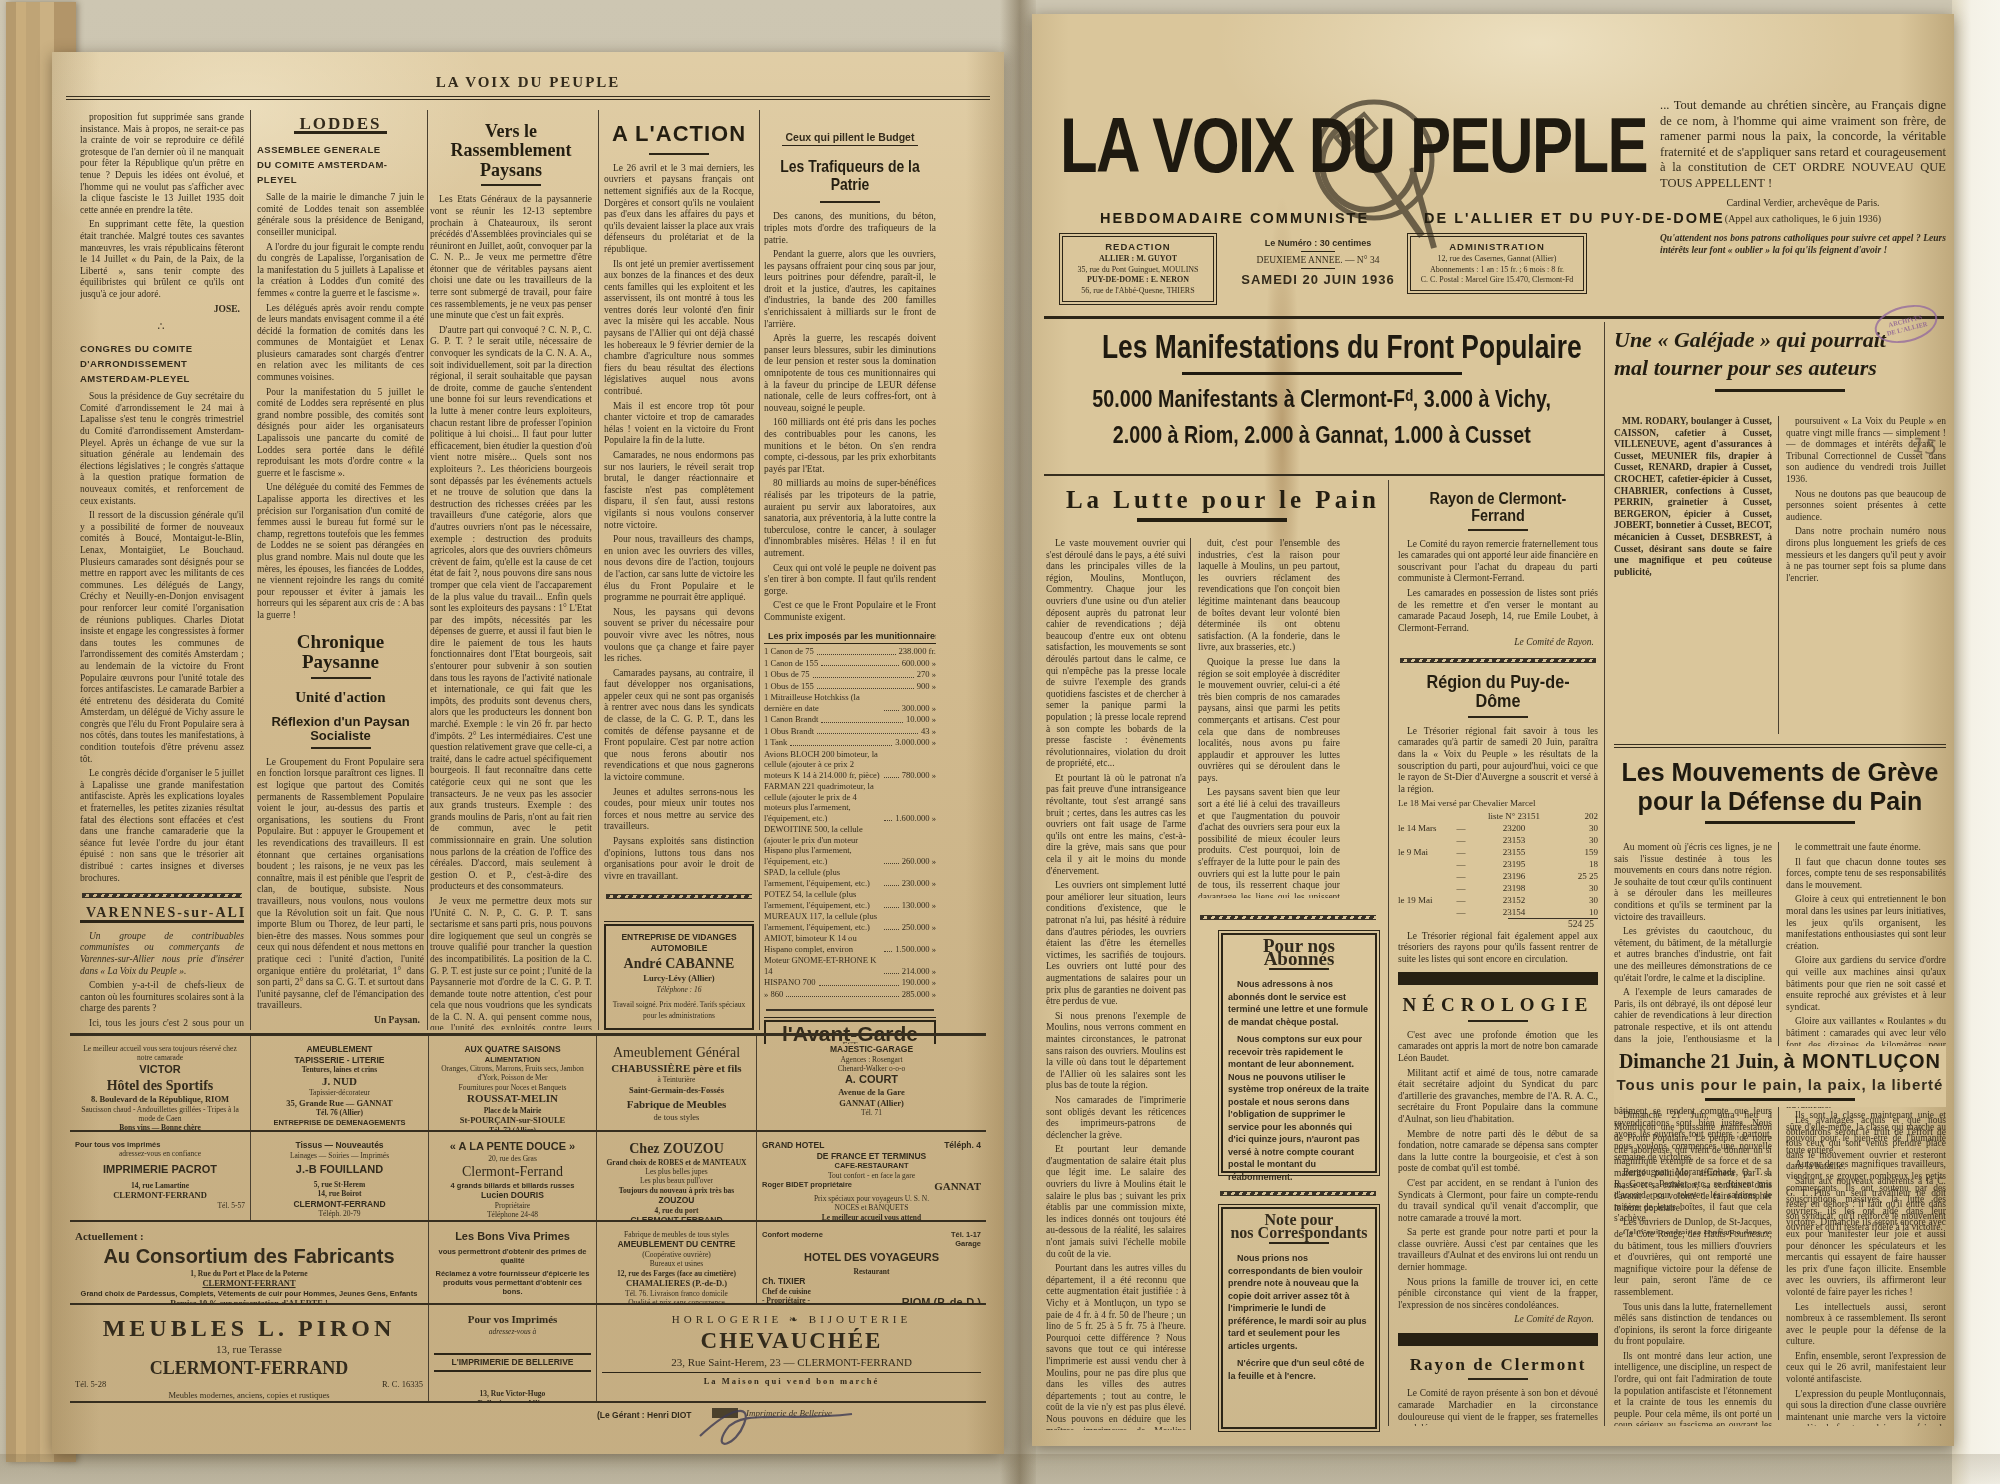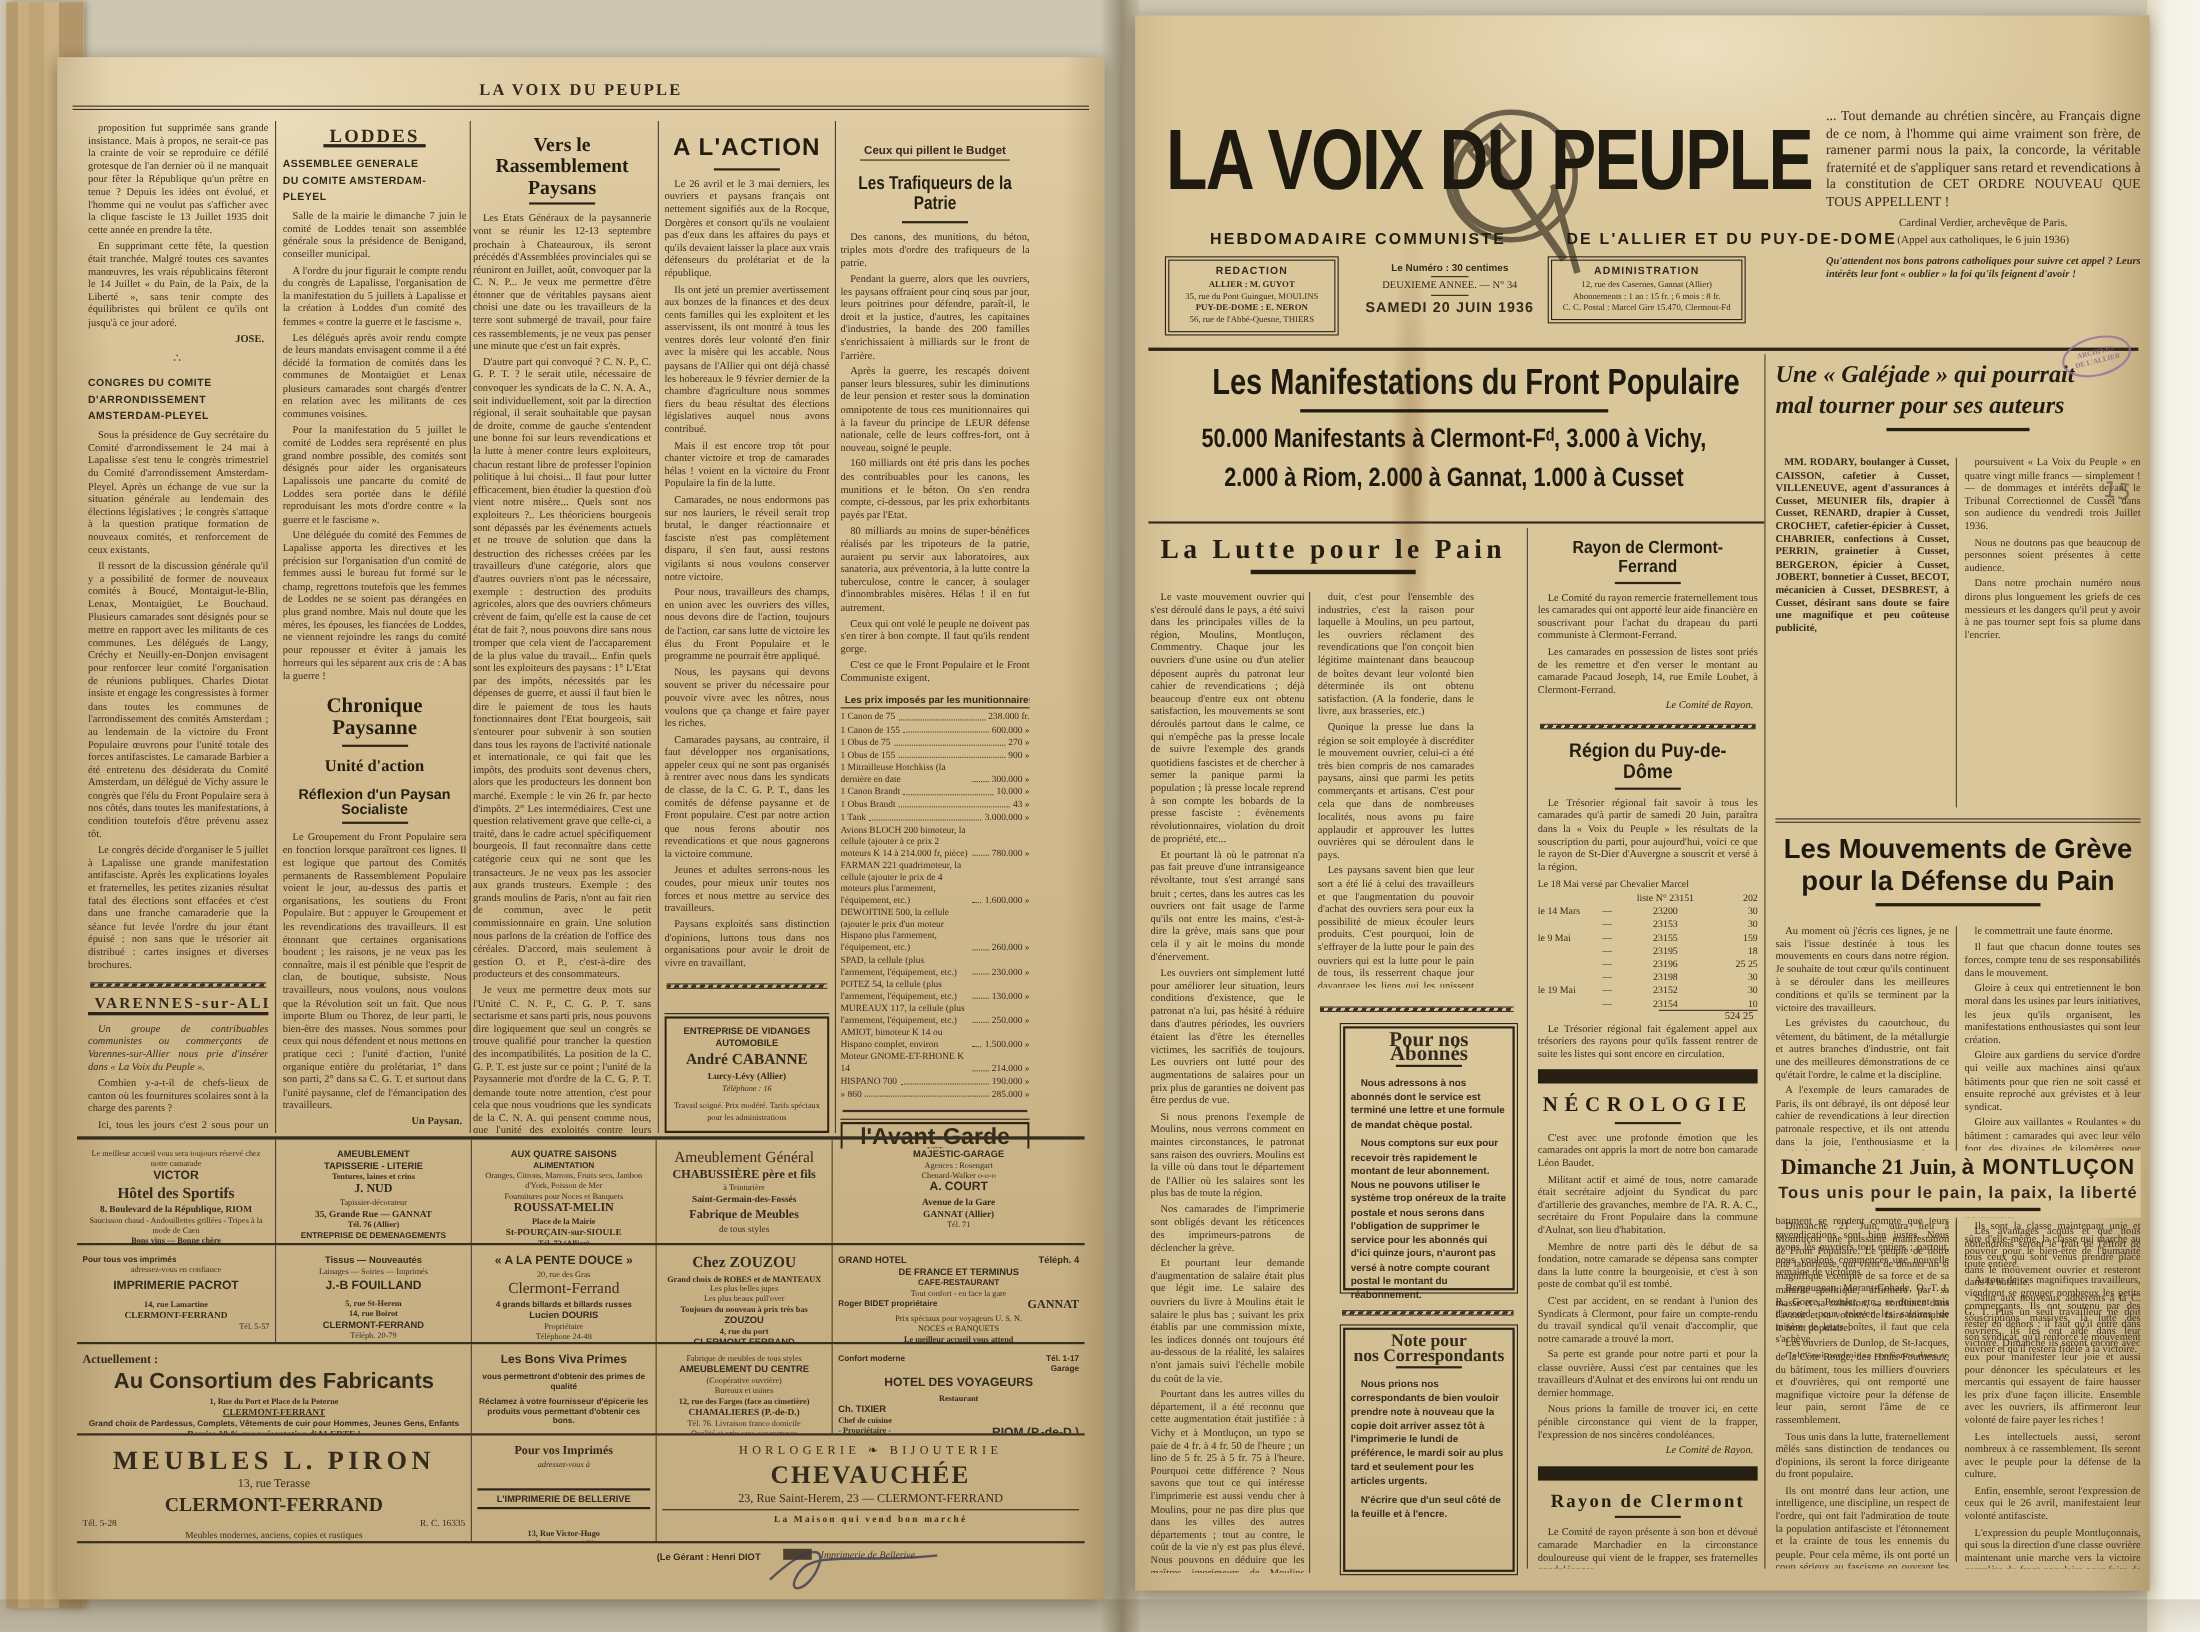--- a/index.html
+++ b/index.html
@@ -512,21 +512,21 @@
       <div class="sans" style="font-weight:bold;font-size:13px;letter-spacing:1px">SAMEDI 20 JUIN 1936</div>
     </div>
     <div class="abs mbox" style="left:378px;top:222px;width:174px">
       <div class="bt">ADMINISTRATION</div>
       <div>12, rue des Casernes, Gannat (Allier)</div>
       <div>Abonnements : 1 an : 15 fr. ; 6 mois : 8 fr.</div>
       <div>C. C. Postal : Marcel Gire 15.470, Clermont-Fd</div>
     </div>
 
     <div class="abs quote" style="left:628px;top:84px;width:286px">
-      <div>... Tout demande au chrétien sincère, au Français digne de ce nom, à l'homme qui aime vraiment son frère, de ramener parmi nous la paix, la concorde, la véritable fraternité et de s'appliquer sans retard et revendications à la constitution de CET ORDRE NOUVEAU QUE TOUS APPELLENT !</div>
+      <div>... Tout demande au chrétien sincère, au Français digne de ce nom, à l'homme qui aime vraiment son frère, de ramener parmi nous la paix, la concorde, la véritable fraternité et de s'appliquer sans retard et courageusement à la constitution de CET ORDRE NOUVEAU QUE TOUS APPELLENT !</div>
       <div class="attr">Cardinal Verdier, archevêque de Paris.</div>
       <div class="attr" style="margin-top:0">(Appel aux catholiques, le 6 juin 1936)</div>
       <div class="it" style="font-size:9.5px;line-height:12px;margin-top:6px;font-weight:bold">Qu'attendent nos bons patrons catholiques pour suivre cet appel ? Leurs intérêts leur font « oublier » la foi qu'ils feignent d'avoir !</div>
     </div>
 
     <div class="hr3" style="left:12px;top:302px;width:900px"></div>
 
     <div class="abs" style="left:10px;top:314px;width:560px;text-align:center">
       <div class="headline" style="font-size:33px"><span class="cond" style="transform:scaleX(.8)">Les Manifestations du Front Populaire</span></div>
       <div style="width:280px;border-top:3px solid #1f1a10;margin:6px auto 10px"></div>
@@ -550,21 +550,21 @@
     <div class="col" style="left:754px;top:402px;width:160px;height:322px">
         <div>
           <p>poursuivent « La Voix du Peuple » en quatre vingt mille francs — simplement ! — de dommages et intérêts devant le Tribunal Correctionnel de Cusset dans son audience du vendredi trois Juillet 1936.</p>
           <p>Nous ne doutons pas que beaucoup de personnes soient présentes à cette audience.</p>
           <p>Dans notre prochain numéro nous dirons plus longuement les griefs de ces messieurs et les dangers qu'il peut y avoir à ne pas tourner sept fois sa plume dans l'encrier.</p>
         </div>
       </div>
     <div class="stamp" style="left:842px;top:292px"><span>ARCHIVES</span><br><span>DE L'ALLIER</span></div>
     <div class="pencil" style="left:880px;top:420px">15</div>
 
-    <div class="abs" style="left:12px;top:472px;width:336px;text-align:center">
+    <div class="abs" style="left:12px;top:472px;width:336px;text-align:right">
       <div style="font-weight:bold;font-size:25px;letter-spacing:4px;color:#241e11">La Lutte pour le Pain</div>
       <div style="width:150px;border-top:4px solid #241e11;margin:4px auto"></div>
     </div>
     <div class="col" style="left:14px;top:524px;width:140px;height:892px">
         <div>
           <p>Le vaste mouvement ouvrier qui s'est déroulé dans le pays, a été suivi dans les principales villes de la région, Moulins, Montluçon, Commentry. Chaque jour les ouvriers d'une usine ou d'un atelier déposent auprès du patronat leur cahier de revendications ; déjà beaucoup d'entre eux ont obtenu satisfaction, les mouvements se sont déroulés partout dans le calme, ce qui n'empêche pas la presse locale de suivre l'exemple des grands quotidiens fascistes et de chercher à semer la panique parmi la population ; là presse locale reprend à son compte les bobards de la presse fasciste : évènements révolutionnaires, violation du droit de propriété, etc...</p>
           <p>Et pourtant là où le patronat n'a pas fait preuve d'une intransigeance révoltante, tout s'est arrangé sans bruit ; certes, dans les autres cas les ouvriers ont fait usage de l'arme qu'ils ont entre les mains, c'est-à-dire la grève, mais sans que pour cela il y ait le moins du monde d'énervement.</p>
           <p>Les ouvriers ont simplement lutté pour améliorer leur situation, leurs conditions d'existence, que le patronat n'a lui, pas hésité à réduire dans d'autres périodes, les ouvriers étaient las d'être les éternelles victimes, les sacrifiés de toujours. Les ouvriers ont lutté pour des augmentations de salaires pour un prix plus de garanties ne doivent pas être perdus de vue.</p>
           <p>Si nous prenons l'exemple de Moulins, nous verrons comment en maintes circonstances, le patronat sans raison des ouvriers. Moulins est la ville où dans tout le département de l'Allier où les salaires sont les plus bas de toute la région.</p>
           <p>Nos camarades de l'imprimerie sont obligés devant les réticences des imprimeurs-patrons de déclencher la grève.</p>

